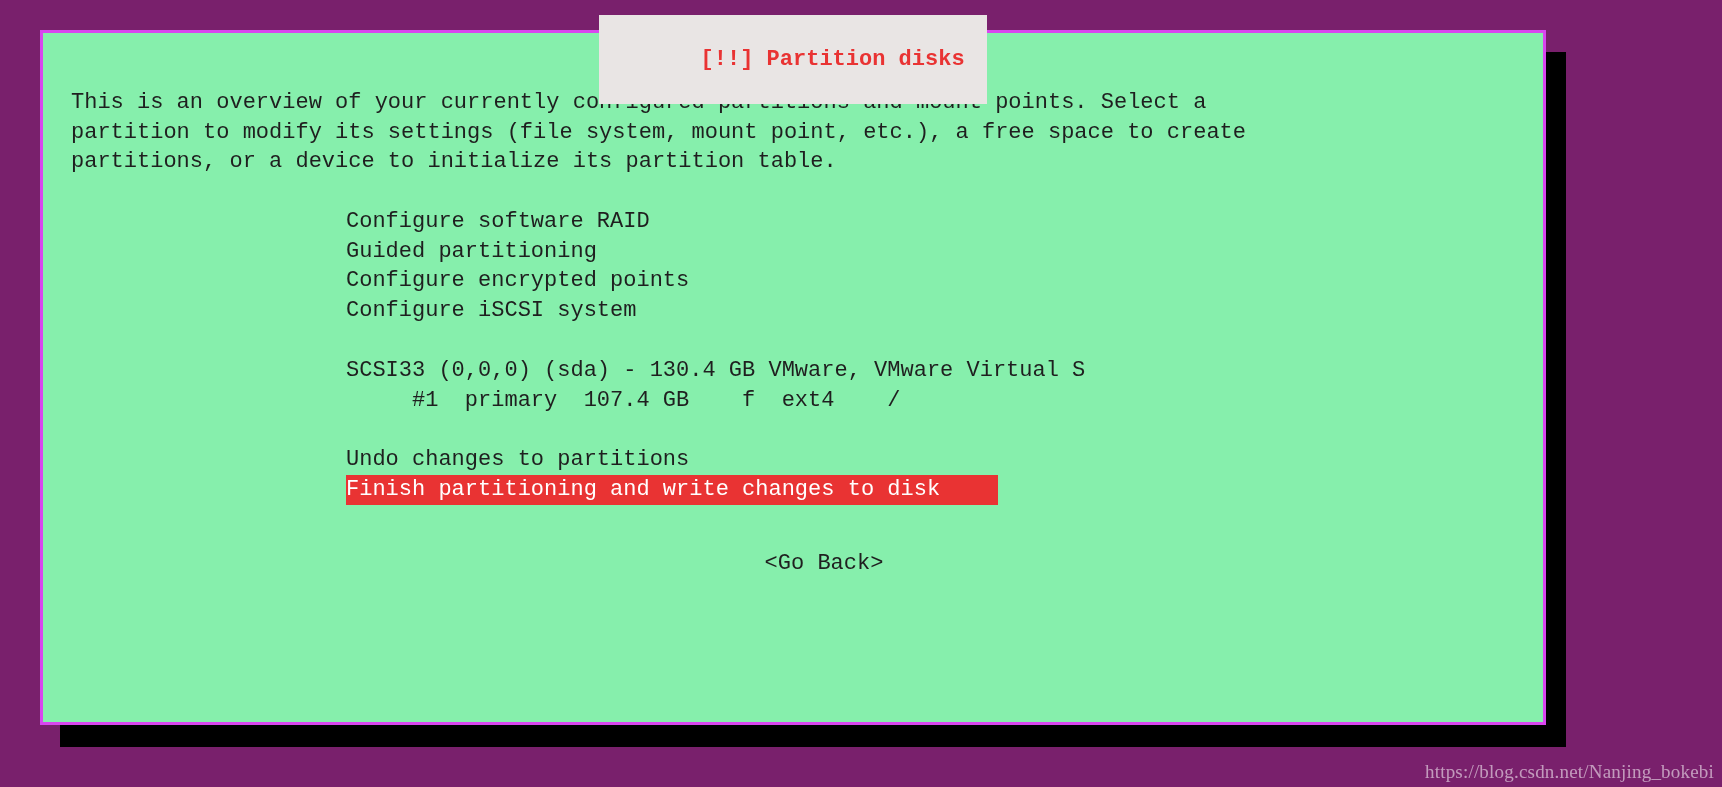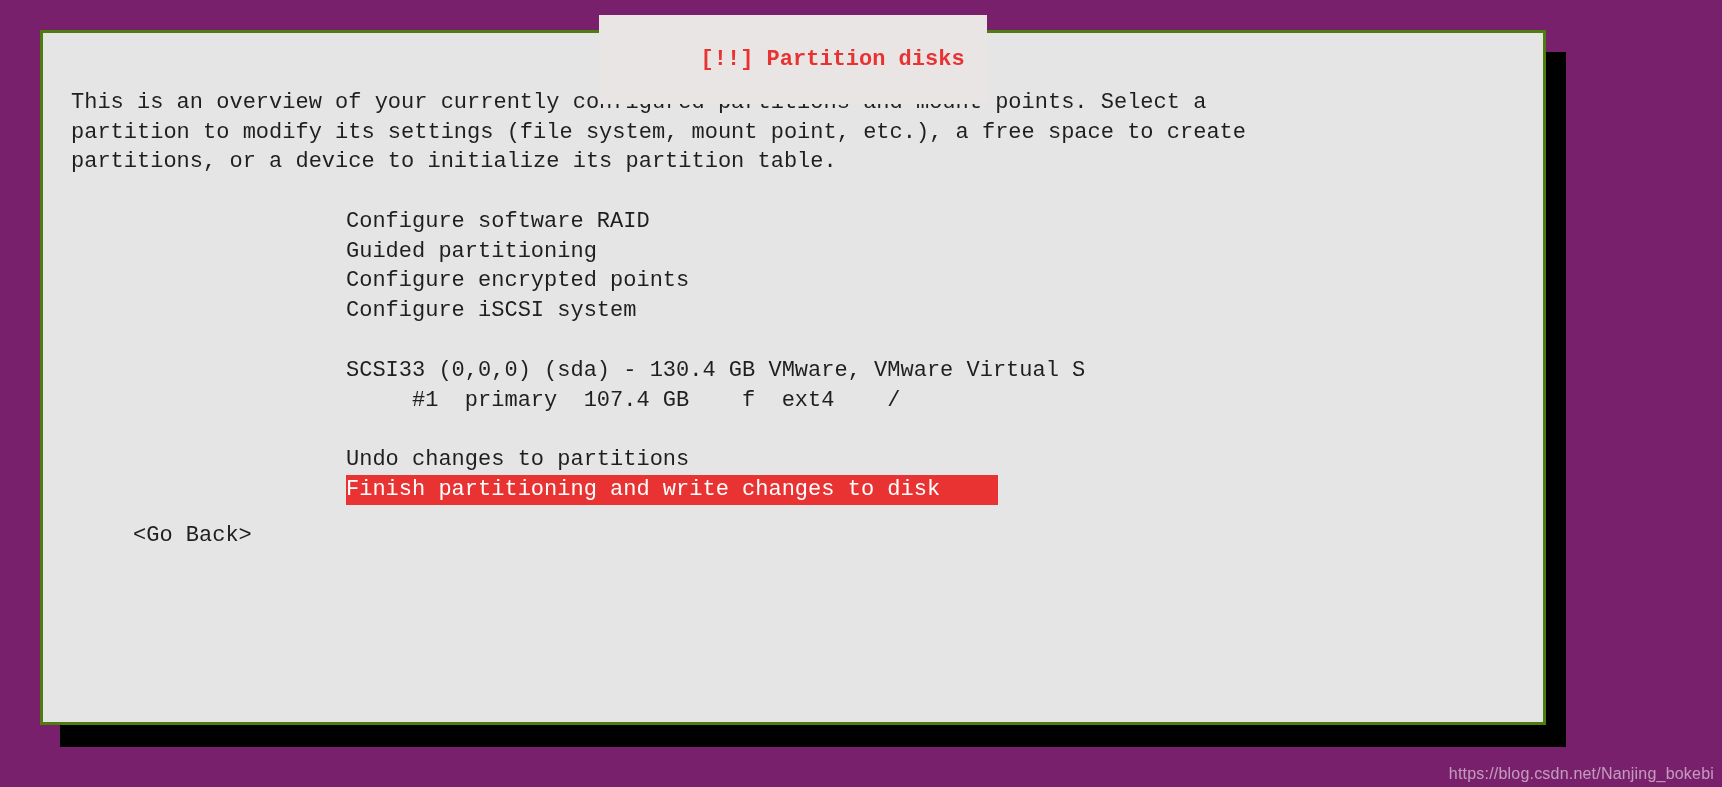--- a/index.html
+++ b/index.html
@@ -32,22 +32,22 @@
       width: 1506px;
       height: 695px;
       background: #000000;
     }
     .dialog {
       position: absolute;
       left: 40px;
       top: 30px;
       width: 1506px;
       height: 695px;
-      background: #e5e5e5;
-      border: 3px solid #4d7c0f;
+      background: #86efac;
+      border: 3px solid #d946ef;
     }
     .title-wrap {
       position: absolute;
       top: -18px;
       left: 0;
       right: 0;
       text-align: center;
     }
     .title-box {
       display: inline-block;
@@ -81,32 +81,33 @@
     .menu-item.selected {
       background: #e93333;
       color: #ffffff;
       display: inline-block;
       padding-right: 58px;
     }
     .spacer {
       height: 30px;
     }
     .go-back {
-      margin-top: 16px;
+      margin-top: 44px;
       margin-left: 62px;
       white-space: pre;
       cursor: pointer;
+      text-align: center;
     }
     .watermark {
       position: absolute;
       right: 8px;
       bottom: 2px;
       color: rgba(255,255,255,0.55);
-      font-family: Liberation Sans, sans-serif;
-      font-size: 16px;
+      font-family: Liberation Serif, serif;
+      font-size: 19px;
       letter-spacing: 0.2px;
     }
   </style>
 </head>
 <body>
 
 <div class="outer-frame"></div>
 <div class="shadow"></div>
 
 <div class="dialog">

